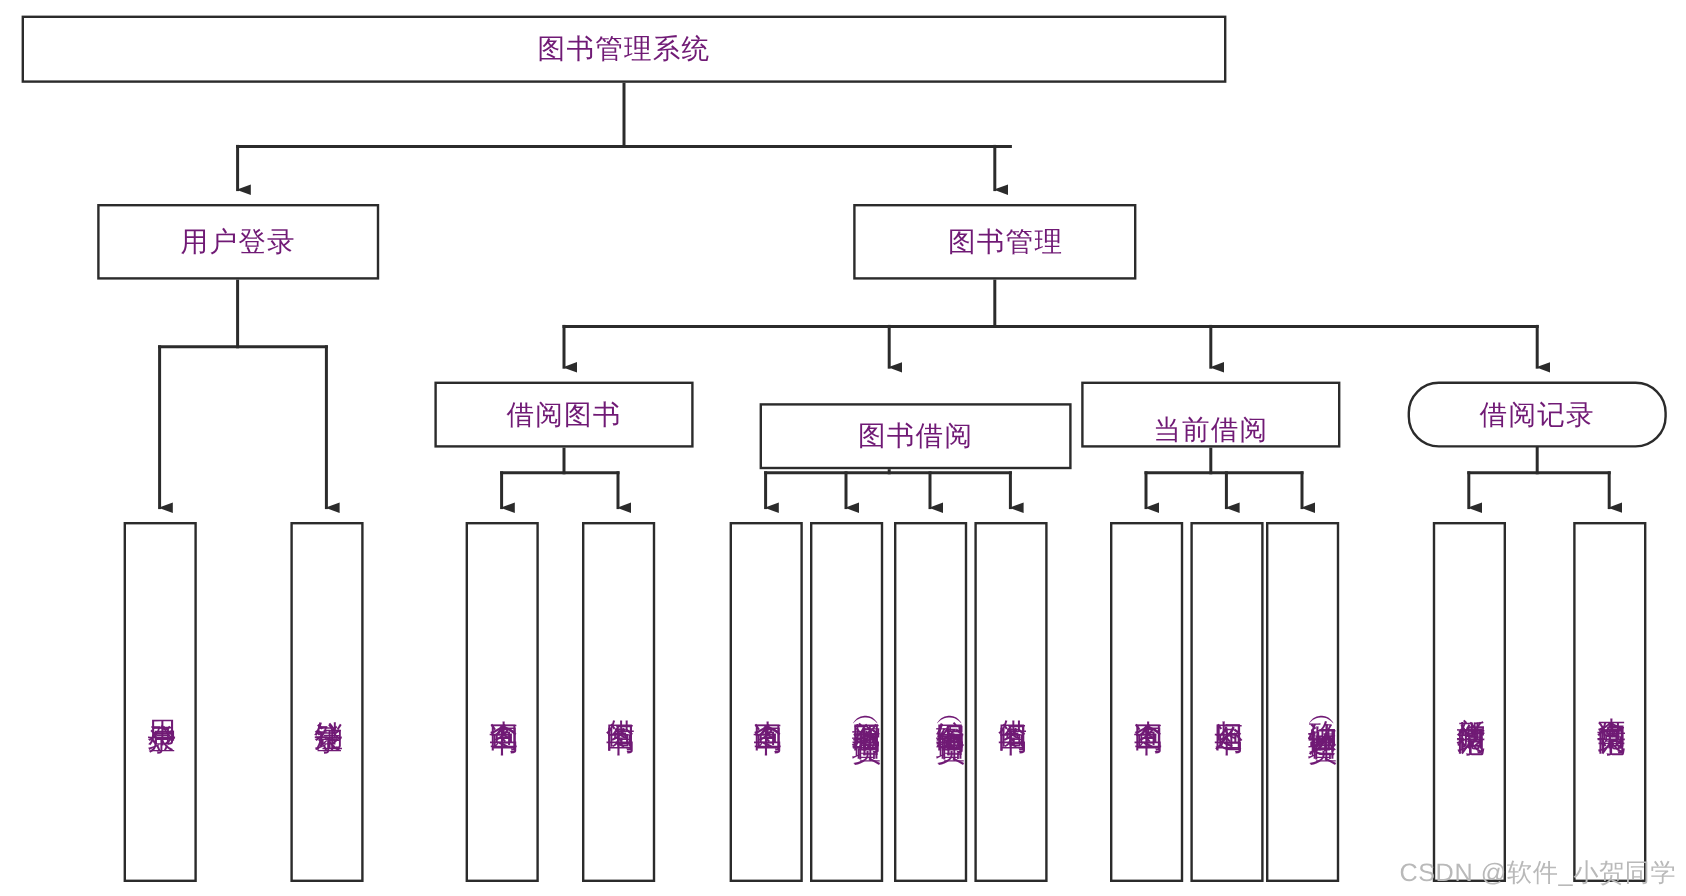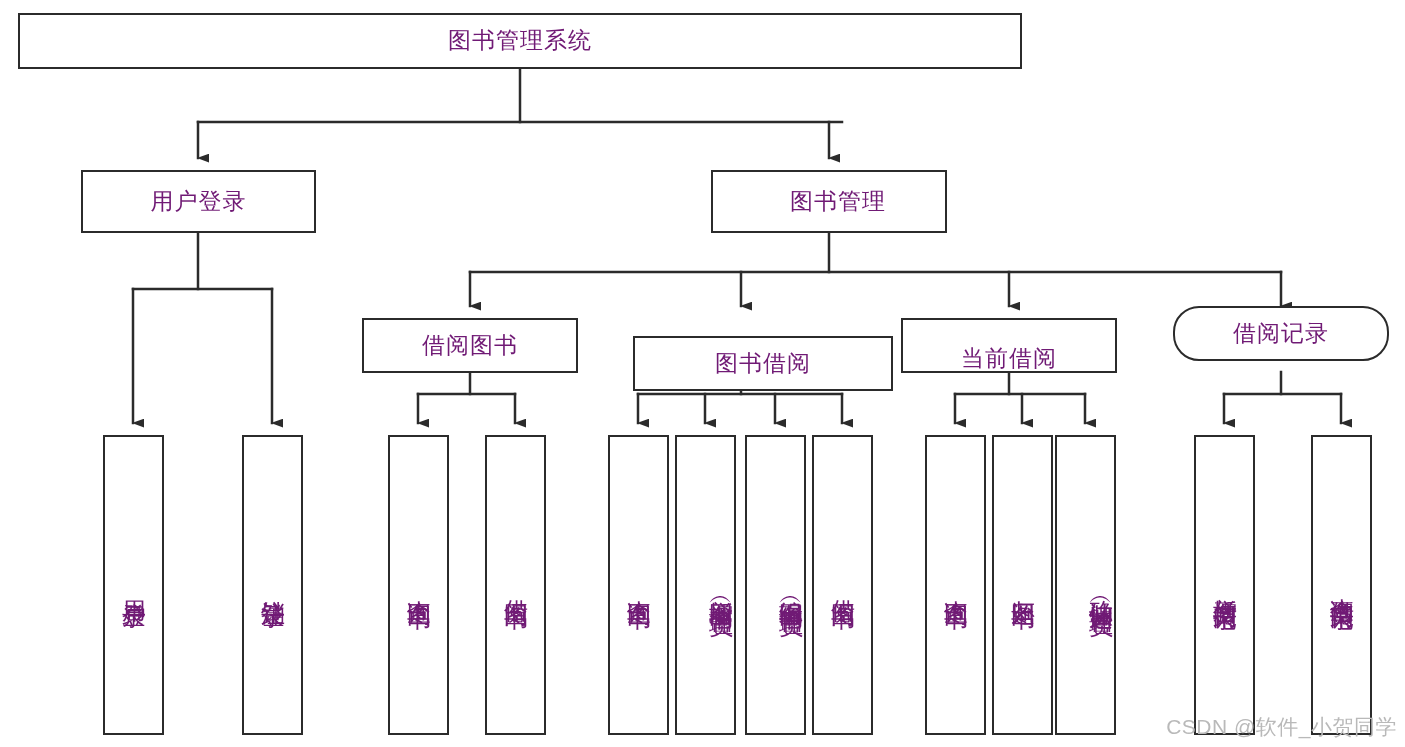--- a/index.html
+++ b/index.html
@@ -119,21 +119,21 @@
 
   <div class="node horiz" style="left:362px;top:318px;width:216px;height:55px;">
     <span>借阅图书</span>
   </div>
   <div class="node horiz" style="left:633px;top:336px;width:260px;height:55px;">
     <span>图书借阅</span>
   </div>
   <div class="node horiz" style="left:901px;top:318px;width:216px;height:55px;align-items:flex-end;">
     <span>当前借阅</span>
   </div>
-  <div class="node horiz" style="left:1173px;top:306px;width:216px;height:55px;border-radius:26px;">
+  <div class="node horiz" style="left:1173px;top:318px;width:216px;height:55px;border-radius:26px;">
     <span>借阅记录</span>
   </div>
 
   <div class="node vert mid" style="left:103px;top:435px;width:61px;height:300px;">
     <span>用户登录</span>
   </div>
   <div class="node vert mid" style="left:242px;top:435px;width:61px;height:300px;">
     <span>注销登录</span>
   </div>
 

